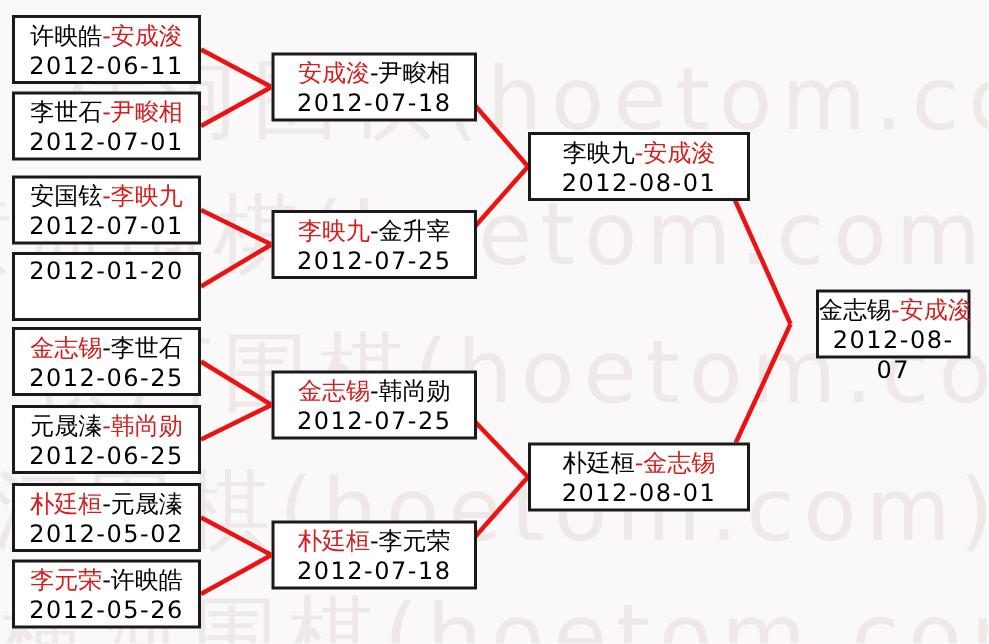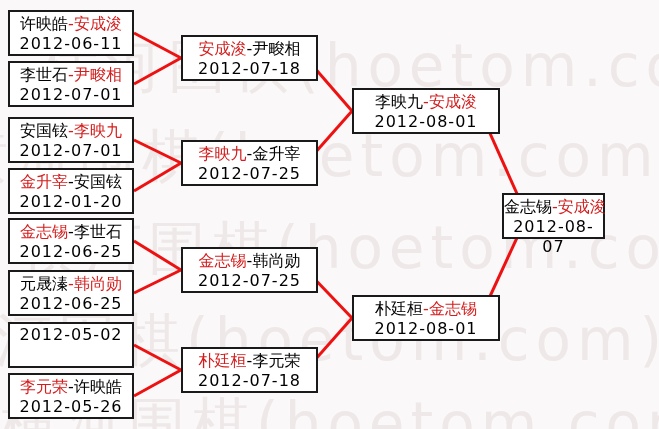--- a/index.html
+++ b/index.html
@@ -47,21 +47,21 @@
   }
   .box .date {
     font-size: 16px;
     line-height: 20px;
     letter-spacing: 1px;
   }
   .red { color: #d41d1d; }
   .c1 { left: 8px;   width: 126px; }
   .c2 { left: 181px; width: 137px; }
   .c3 { left: 352px; width: 148px; }
-  .c4 { left: 502px; width: 103px; }
+  .c4 { left: 544px; width: 103px; }
 </style>
 </head>
 <body>
 
 <div id="stage">
 
   <div class="watermark" style="left:40px;  top:28px;">横河围棋(hoetom.com)</div>
   <div class="watermark" style="left:-50px; top:118px;">横河围棋(hoetom.com)</div>
   <div class="watermark" style="left:20px;  top:210px;">横河围棋(hoetom.com)</div>
   <div class="watermark" style="left:-70px; top:302px;">横河围棋(hoetom.com)</div>
@@ -90,32 +90,32 @@
   </div>
   <div class="box c1" style="top:61px">
     <div class="names"><span>李世石</span><span class="dash red">-</span><span class="red">尹畯相</span></div>
     <div class="date">2012-07-01</div>
   </div>
   <div class="box c1" style="top:117px">
     <div class="names"><span>安国铉</span><span class="dash red">-</span><span class="red">李映九</span></div>
     <div class="date">2012-07-01</div>
   </div>
   <div class="box c1" style="top:168px">
-    <div class="names"><span class="red">金升宰</span><span class="dash">-</span><span>安国铉</span></div>
     <div class="date">2012-01-20</div>
   </div>
   <div class="box c1" style="top:218px">
     <div class="names"><span class="red">金志锡</span><span class="dash">-</span><span>李世石</span></div>
     <div class="date">2012-06-25</div>
   </div>
   <div class="box c1" style="top:270px">
     <div class="names"><span>元晟溱</span><span class="dash red">-</span><span class="red">韩尚勋</span></div>
     <div class="date">2012-06-25</div>
   </div>
   <div class="box c1" style="top:322px">
+    <div class="names"><span class="red">朴廷桓</span><span class="dash">-</span><span>元晟溱</span></div>
     <div class="date">2012-05-02</div>
   </div>
   <div class="box c1" style="top:373px">
     <div class="names"><span class="red">李元荣</span><span class="dash">-</span><span>许映皓</span></div>
     <div class="date">2012-05-26</div>
   </div>
 
   <div class="box c2" style="top:35px">
     <div class="names"><span class="red">安成浚</span><span class="dash">-</span><span>尹畯相</span></div>
     <div class="date">2012-07-18</div>

